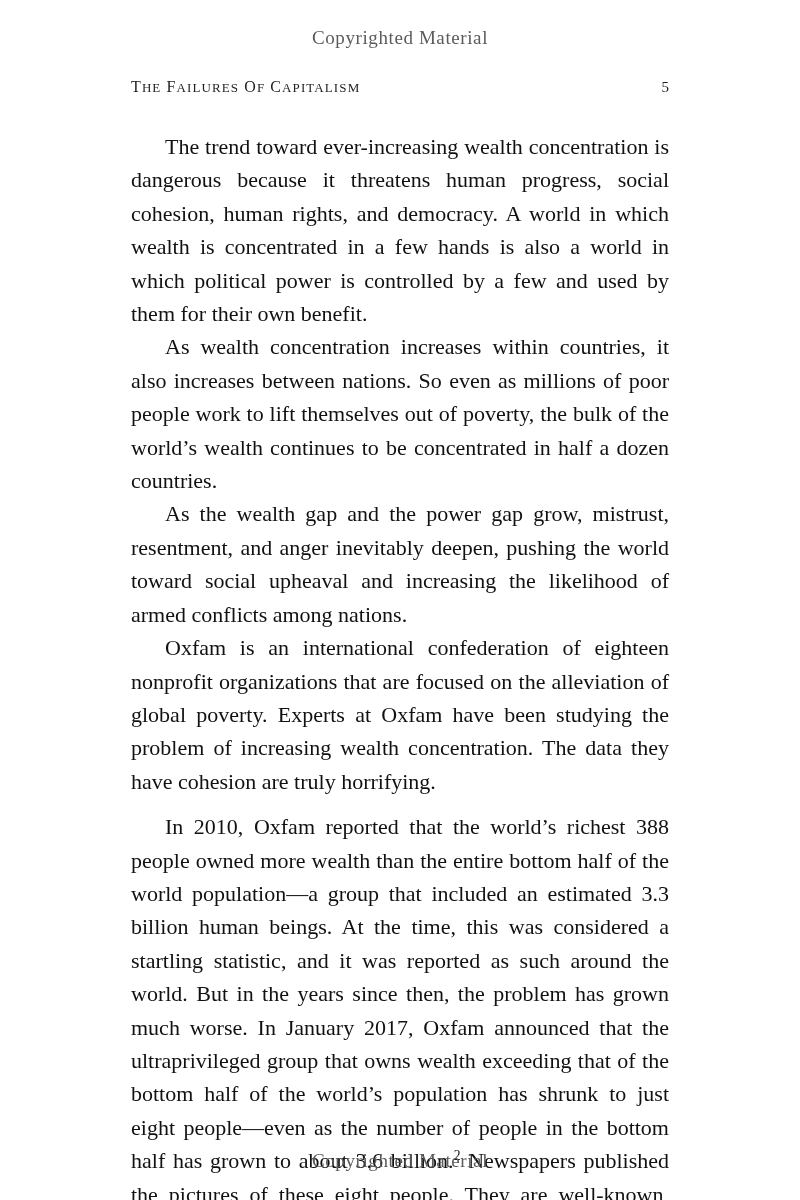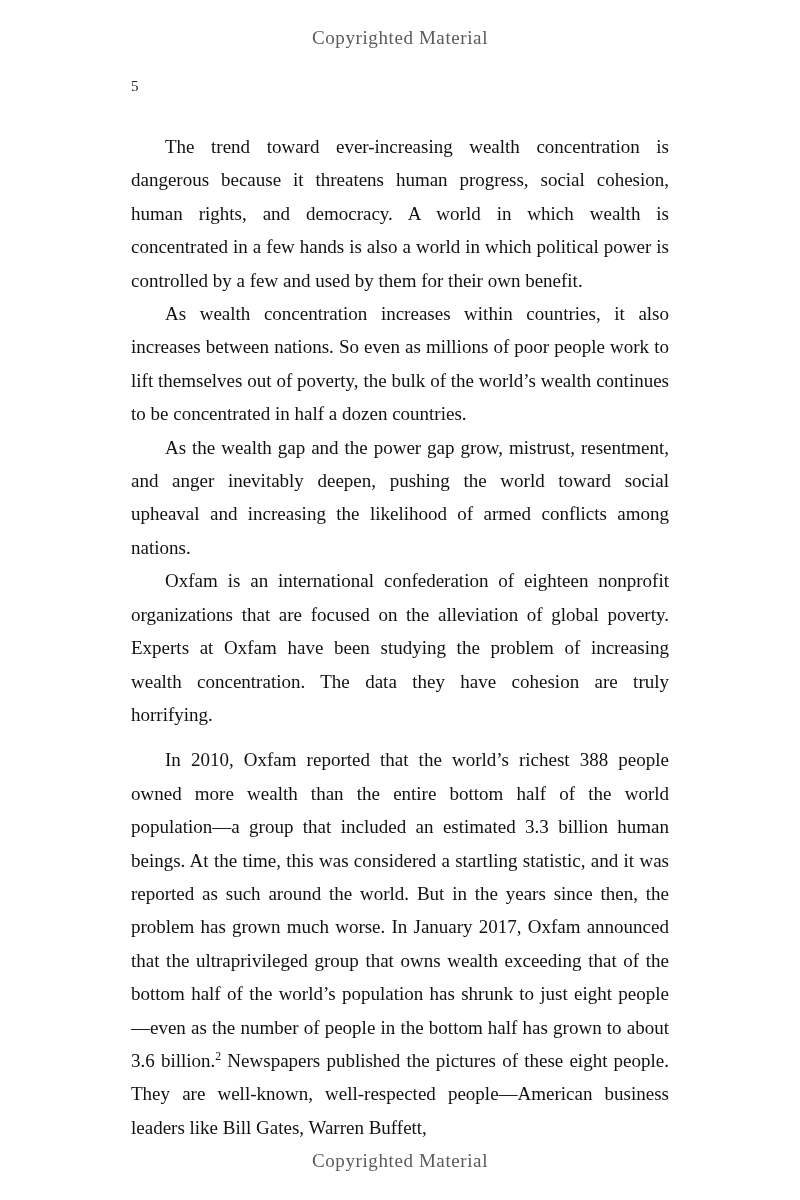--- a/index.html
+++ b/index.html
@@ -60,21 +60,21 @@
 
   .body-text {
     position: absolute;
     top: 130px;
     left: 131px;
     width: 538px;
   }
   .body-text p {
     margin: 0;
     font-family: "Liberation Serif", serif;
-    font-size: 19px;
+    font-size: 22px;
     line-height: 33.4px;
     text-align: justify;
     text-indent: 34px;
     color: #111111;
     hyphens: manual;
   }
   .body-text p:last-child {
     text-align: justify;
     margin-top: 12px;
   }
@@ -85,20 +85,21 @@
   }
 </style>
 </head>
 <body>
 
 <div class="page">
 
   <div class="watermark watermark-top">Copyrighted Material</div>
 
   <div class="running-head">
+    <div class="running-title">T<span class="sc">HE</span> F<span class="sc">AILURES</span> O<span class="sc">F</span> C<span class="sc">APITALISM</span></div>
     <div class="folio">5</div>
   </div>
 
   <div class="body-text">
     <p>The trend toward ever-increasing wealth concentration is dangerous because it threatens human progress, social cohesion, human rights, and democracy. A world in which wealth is concentrated in a few hands is also a world in which political power is controlled by a few and used by them for their own benefit.</p>
     <p>As wealth concentration increases within countries, it also increases between nations. So even as millions of poor people work to lift themselves out of poverty, the bulk of the world’s wealth continues to be concentrated in half a dozen countries.</p>
     <p>As the wealth gap and the power gap grow, mistrust, resentment, and anger inevitably deepen, pushing the world toward social upheaval and increasing the likelihood of armed conflicts among nations.</p>
     <p>Oxfam is an international confederation of eighteen nonprofit organizations that are focused on the alleviation of global poverty. Experts at Oxfam have been studying the problem of increasing wealth concentration. The data they have cohesion are truly horrifying.</p>
     <p><span>In 2010, Oxfam reported that the world’s richest 388 people owned more wealth than the entire bottom half of the world population—a group that included an estimated 3.3 billion human beings. At the time, this was considered a startling statistic, and it was reported as such around the world. But in the years since then, the problem has grown much worse. In January 2017, Oxfam announced that the ultraprivileged group that owns wealth exceeding that of the bottom half of the world’s population has shrunk to just eight people—even as the number of people in the bottom half has grown to about 3.6 billion.</span><sup>2</sup><span> Newspapers published the pictures of these eight people. They are well-known, well-respected people—American business leaders like Bill Gates, Warren Buffett,</span></p>
   </div>

